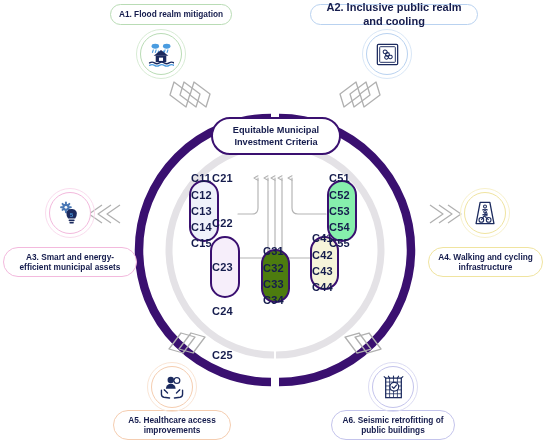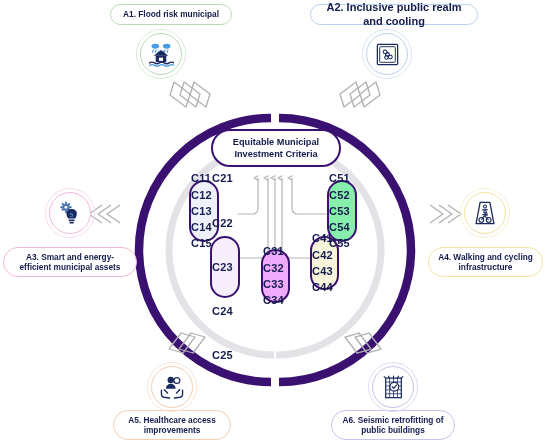--- a/index.html
+++ b/index.html
@@ -15,21 +15,21 @@
         color:#151c4d;font-weight:bold;line-height:1.25;}
   .pill span{display:block;padding:0 7px;}
 
   
   .iconcirc{position:absolute;box-sizing:border-box;border-radius:50%;
             background:#ffffff;border:1.4px solid #ddd;
             display:flex;align-items:center;justify-content:center;}
   .iconcirc .ring2{position:absolute;inset:-5px;border-radius:50%;border:1.2px solid rgba(0,0,0,.10);}
 
   
-  #title-box{position:absolute;left:211px;top:129px;width:130px;height:38px;
+  #title-box{position:absolute;left:211px;top:117px;width:130px;height:38px;
              box-sizing:border-box;border:2.2px solid #3a1070;border-radius:19px;
              background:#ffffff;display:flex;align-items:center;justify-content:center;
              text-align:center;color:#151c4d;font-weight:bold;font-size:9.2px;line-height:1.35;
              z-index:6;}
 
   
   .cap{position:absolute;box-sizing:border-box;border:2px solid #3a1070;
        border-radius:18px;display:flex;flex-direction:column;
        align-items:flex-start;justify-content:center;
        color:#151c4d;font-weight:bold;font-size:11px;line-height:1.48;z-index:5;}
@@ -113,21 +113,21 @@
   </div>
 
   <div class="cap" style="left:210px;top:236px;width:30px;height:62px;background:#f6eefa;gap:28px;">
     <i>C21</i>
     <i>C22</i>
     <i>C23</i>
     <i>C24</i>
     <i>C25</i>
   </div>
 
-  <div class="cap" style="left:261px;top:249px;width:29px;height:54px;background:#f0abfc;">
+  <div class="cap" style="left:261px;top:249px;width:29px;height:54px;background:#4d7c0f;">
     <i>C31</i>
     <i>C32</i>
     <i>C33</i>
     <i>C34</i>
   </div>
 
   <div class="cap" style="left:310px;top:236px;width:29px;height:54px;background:#f6f4da;">
     <i>C41</i>
     <i>C42</i>
     <i>C43</i>
@@ -136,21 +136,21 @@
 
   <div class="cap" style="left:327px;top:180px;width:30px;height:62px;background:#86efac;">
     <i>C51</i>
     <i>C52</i>
     <i>C53</i>
     <i>C54</i>
     <i>C55</i>
   </div>
 
   <div class="pill" style="left:110px;top:4px;width:122px;height:21px;border-color:#b9dcb5;font-size:8.3px;">
-    <span>A1. Flood risk municipal</span>
+    <span>A1. Flood realm mitigation</span>
   </div>
   <div class="iconcirc" style="left:140px;top:33px;width:42px;height:42px;border-color:#b9dcb5;">
     <div class="ring2" style="border-color:#d8ecd5"></div>
     <svg width="26" height="26" viewBox="0 0 32 32">
       <g fill="#4a9ce0">
         <ellipse cx="9" cy="6.5" rx="4.6" ry="3"></ellipse>
           <ellipse cx="23" cy="6.5" rx="4.6" ry="3"></ellipse>
       </g>
       <g stroke="#4a9ce0" stroke-width="1.4" stroke-linecap="round">
         <path d="M6.5,11 L5.5,14"></path>

